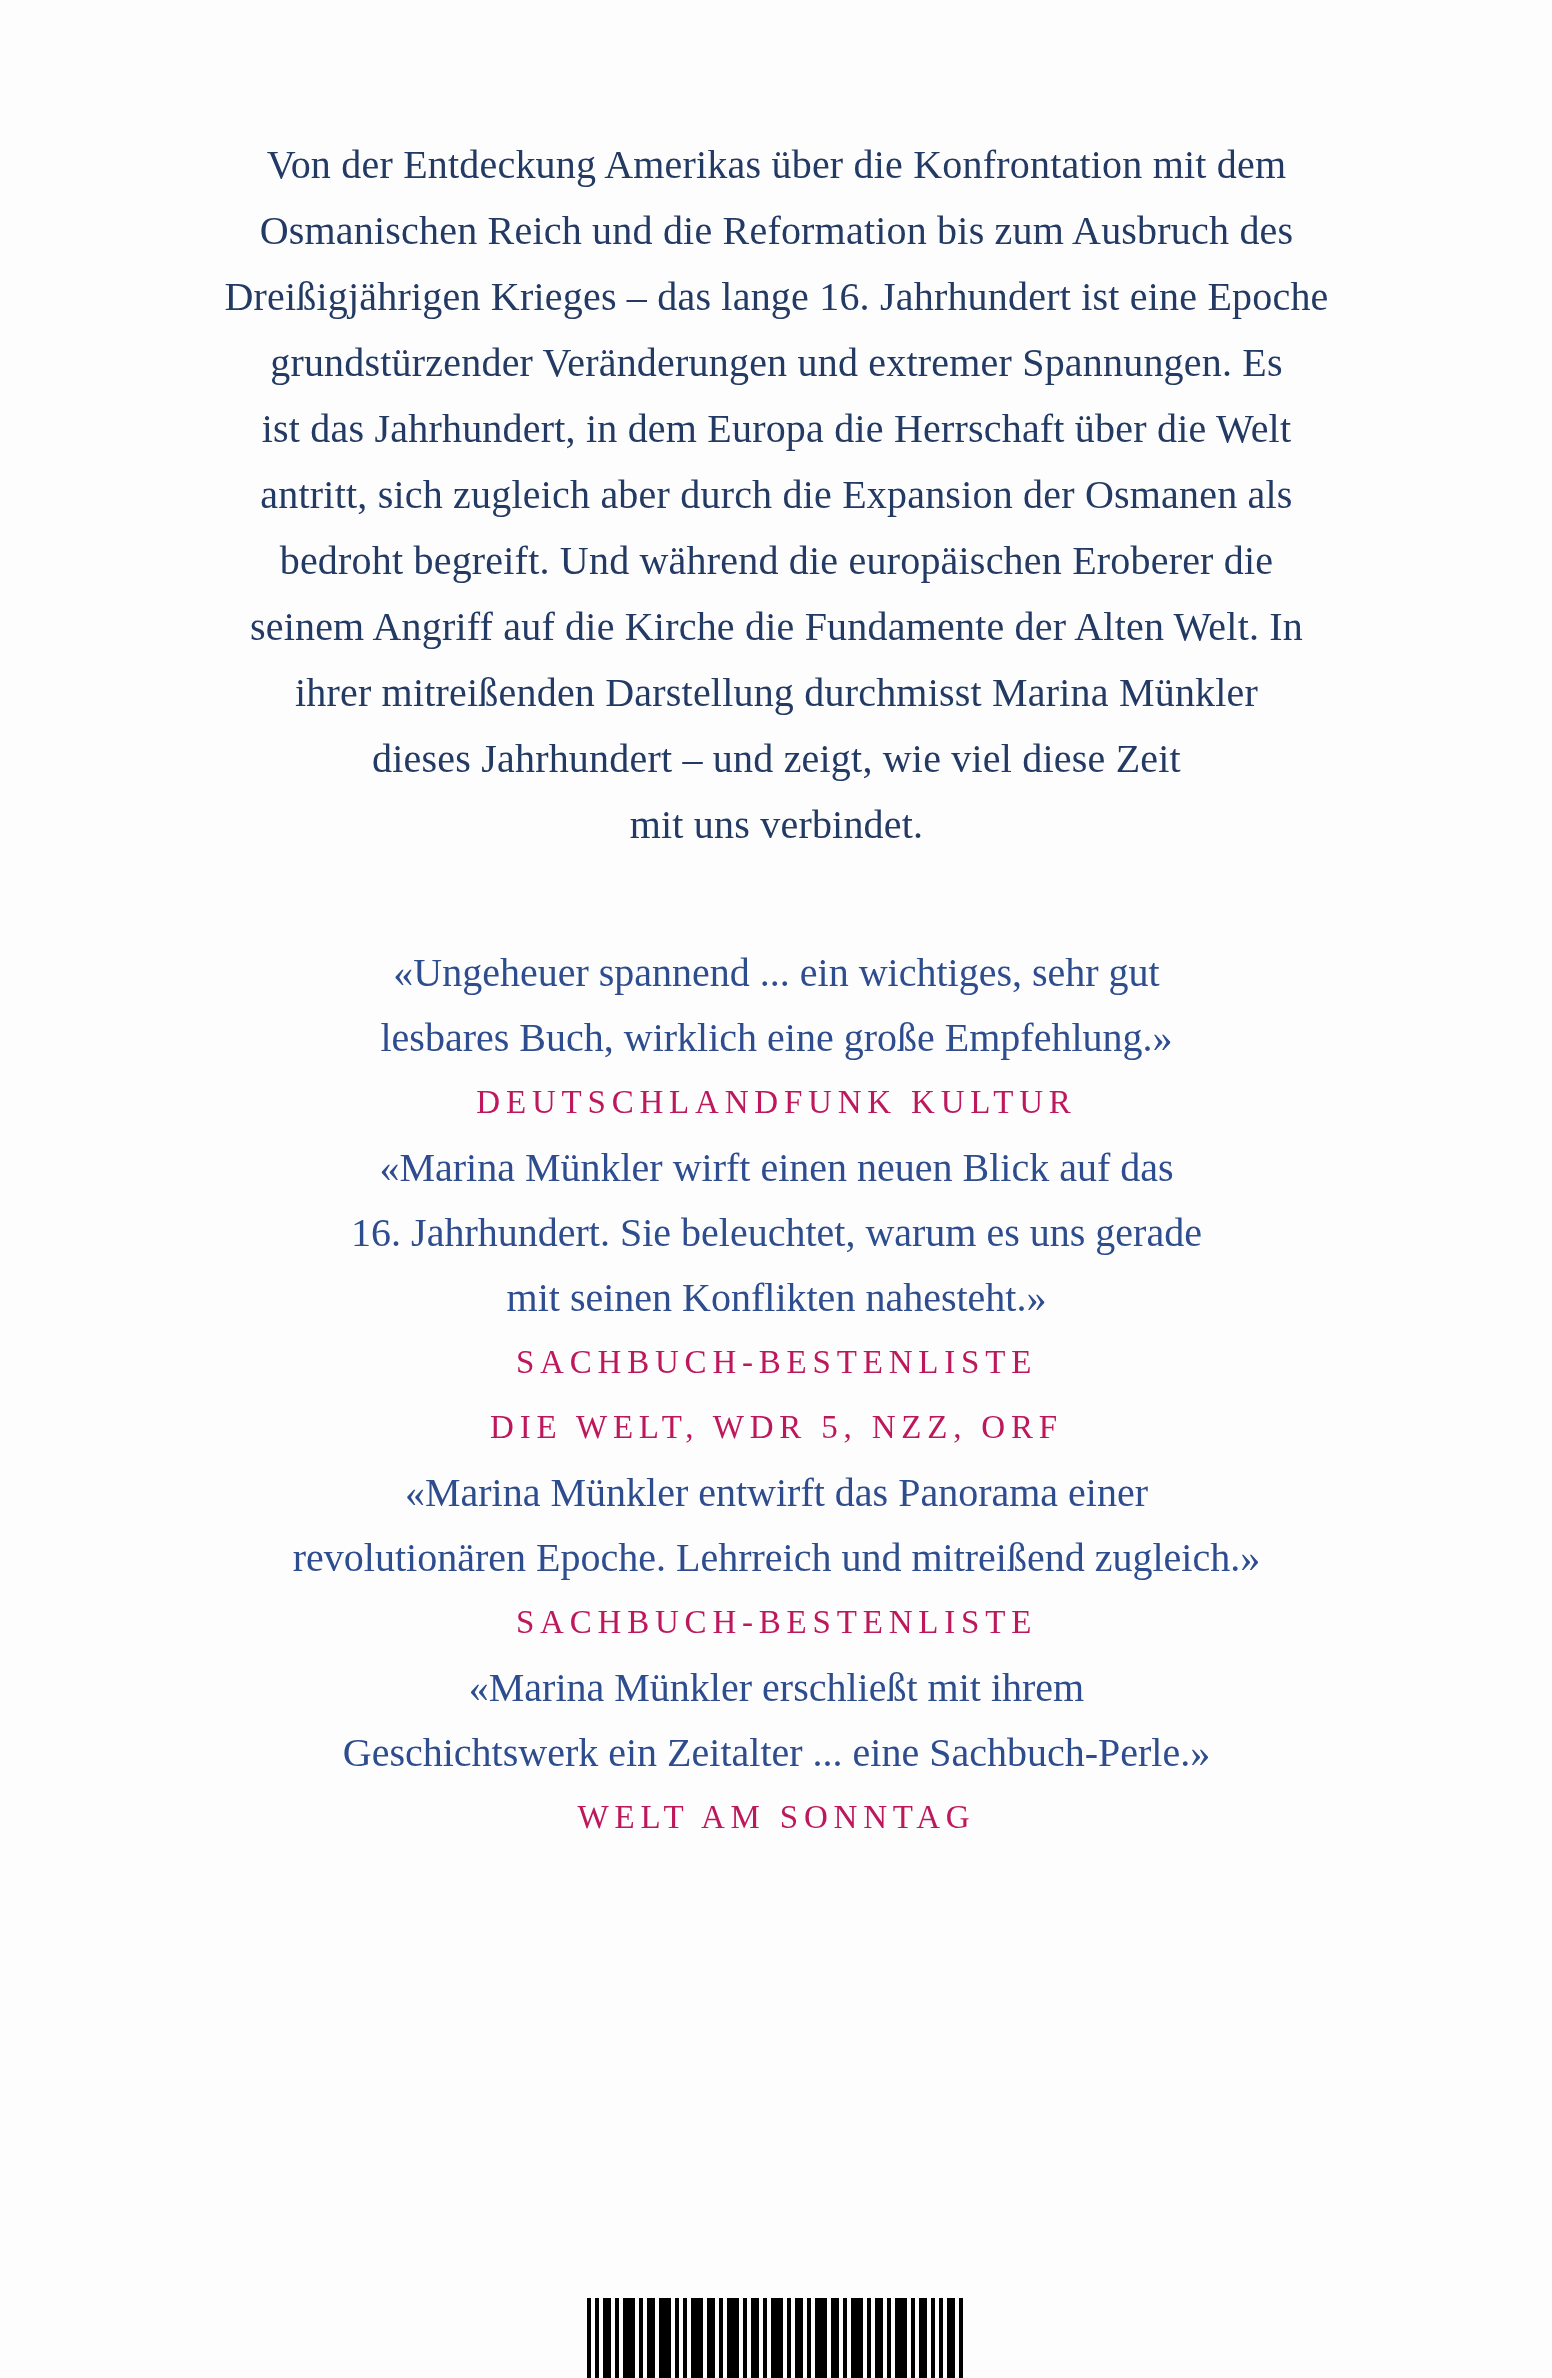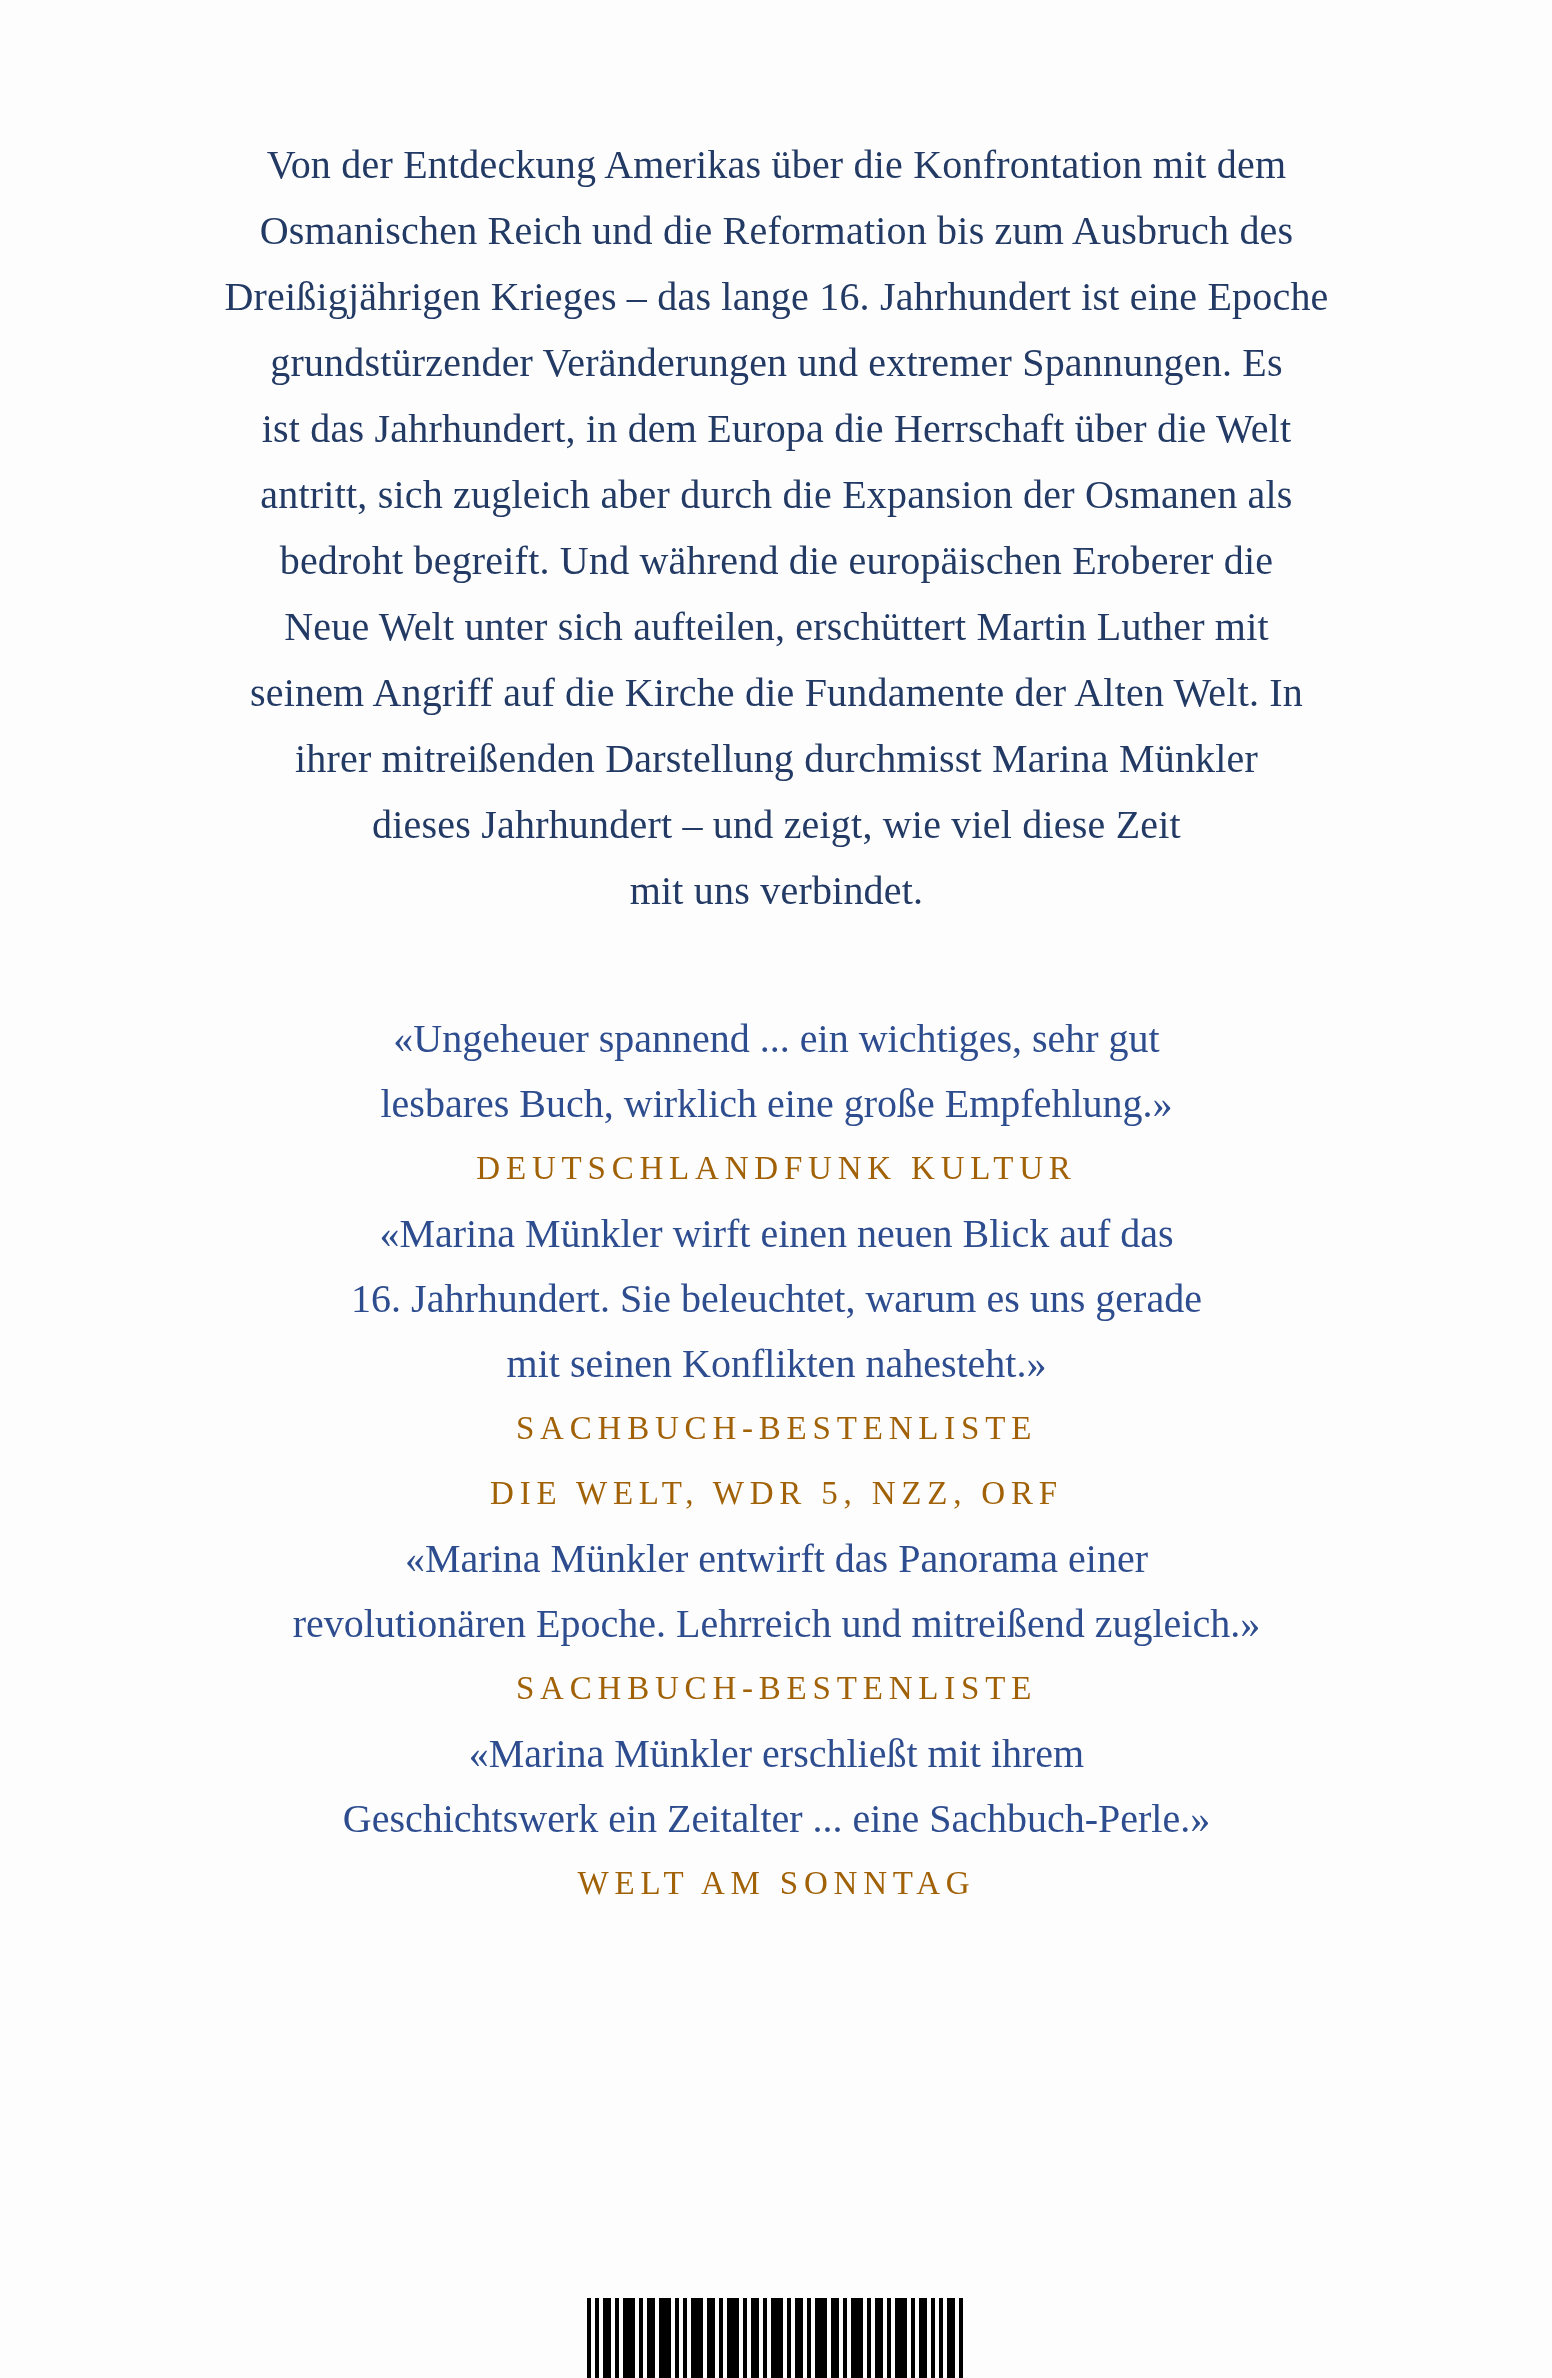--- a/index.html
+++ b/index.html
@@ -30,21 +30,21 @@
   }
   .quote { text-align: center; }
   .quote-line {
     font-size: 40px;
     line-height: 65px;
     color: #2e4d8f;
   }
   .quote-source {
     font-size: 33px;
     line-height: 65px;
-    color: #a16207;
+    color: #be185d;
     letter-spacing: 5.8px;
   }
   .footer {
     position: absolute;
     left: 0;
     right: 0;
     bottom: 0;
     text-align: center;
   }
   .isbn-line {
@@ -69,21 +69,20 @@
 <div class="page">
 
   <div class="blurb">
     <div class="blurb-line">Von der Entdeckung Amerikas über die Konfrontation mit dem</div>
     <div class="blurb-line">Osmanischen Reich und die Reformation bis zum Ausbruch des</div>
     <div class="blurb-line">Dreißigjährigen Krieges – das lange 16. Jahrhundert ist eine Epoche</div>
     <div class="blurb-line">grundstürzender Veränderungen und extremer Spannungen. Es</div>
     <div class="blurb-line">ist das Jahrhundert, in dem Europa die Herrschaft über die Welt</div>
     <div class="blurb-line">antritt, sich zugleich aber durch die Expansion der Osmanen als</div>
     <div class="blurb-line">bedroht begreift. Und während die europäischen Eroberer die</div>
-    <div class="blurb-line">Neue Welt unter sich aufteilen, erschüttert Martin Luther mit</div>
     <div class="blurb-line">seinem Angriff auf die Kirche die Fundamente der Alten Welt. In</div>
     <div class="blurb-line">ihrer mitreißenden Darstellung durchmisst Marina Münkler</div>
     <div class="blurb-line">dieses Jahrhundert – und zeigt, wie viel diese Zeit</div>
     <div class="blurb-line">mit uns verbindet.</div>
   </div>
 
   <div class="quotes">
 
     <div class="quote">
       <div class="quote-line">«Ungeheuer spannend ... ein wichtiges, sehr gut</div>

